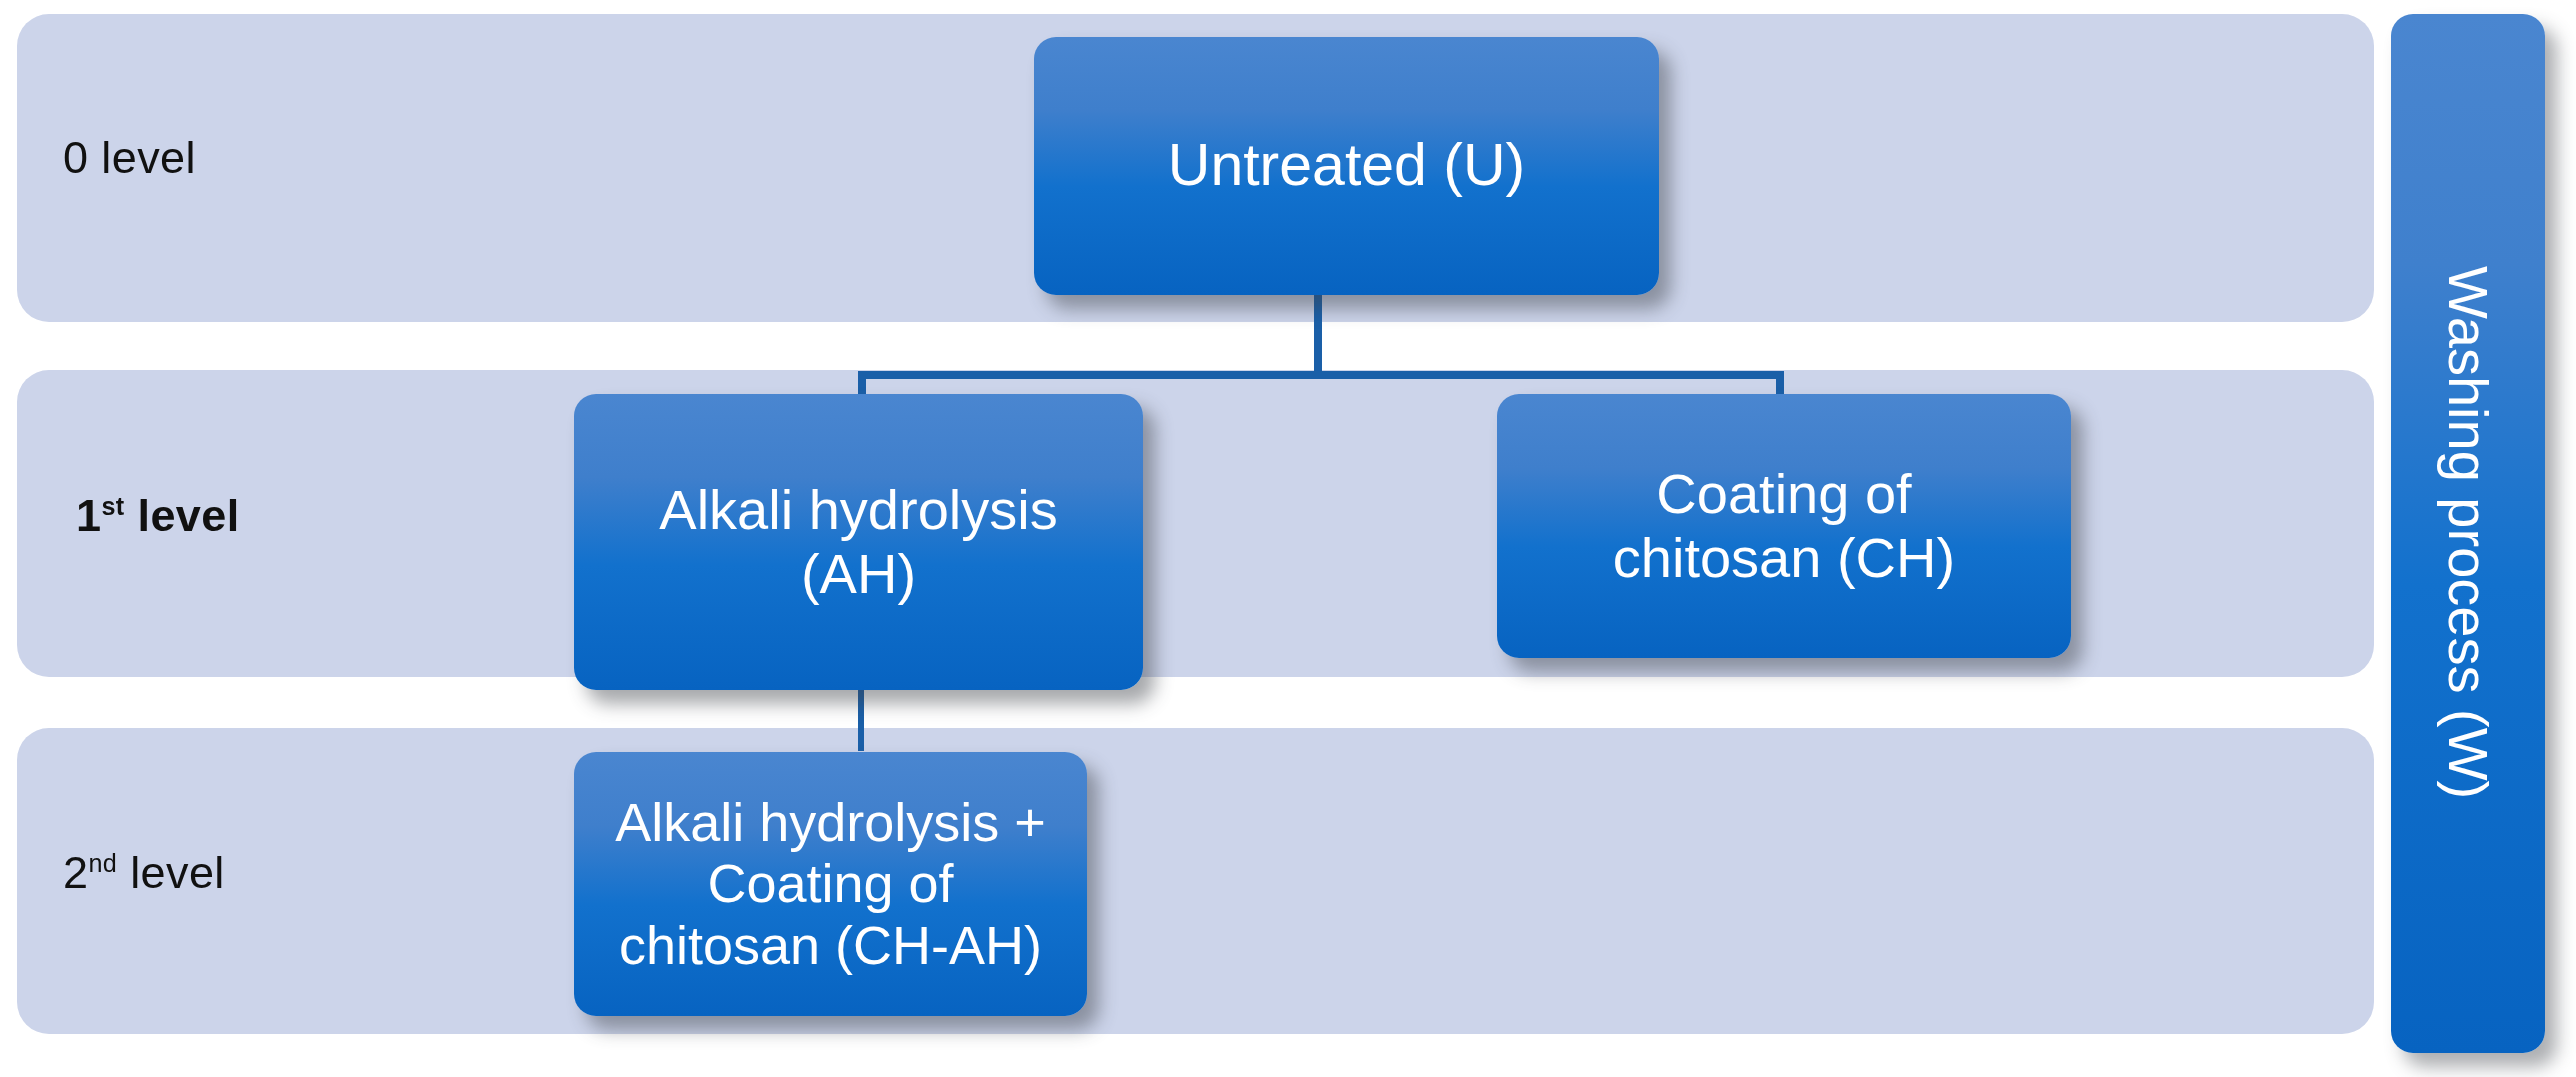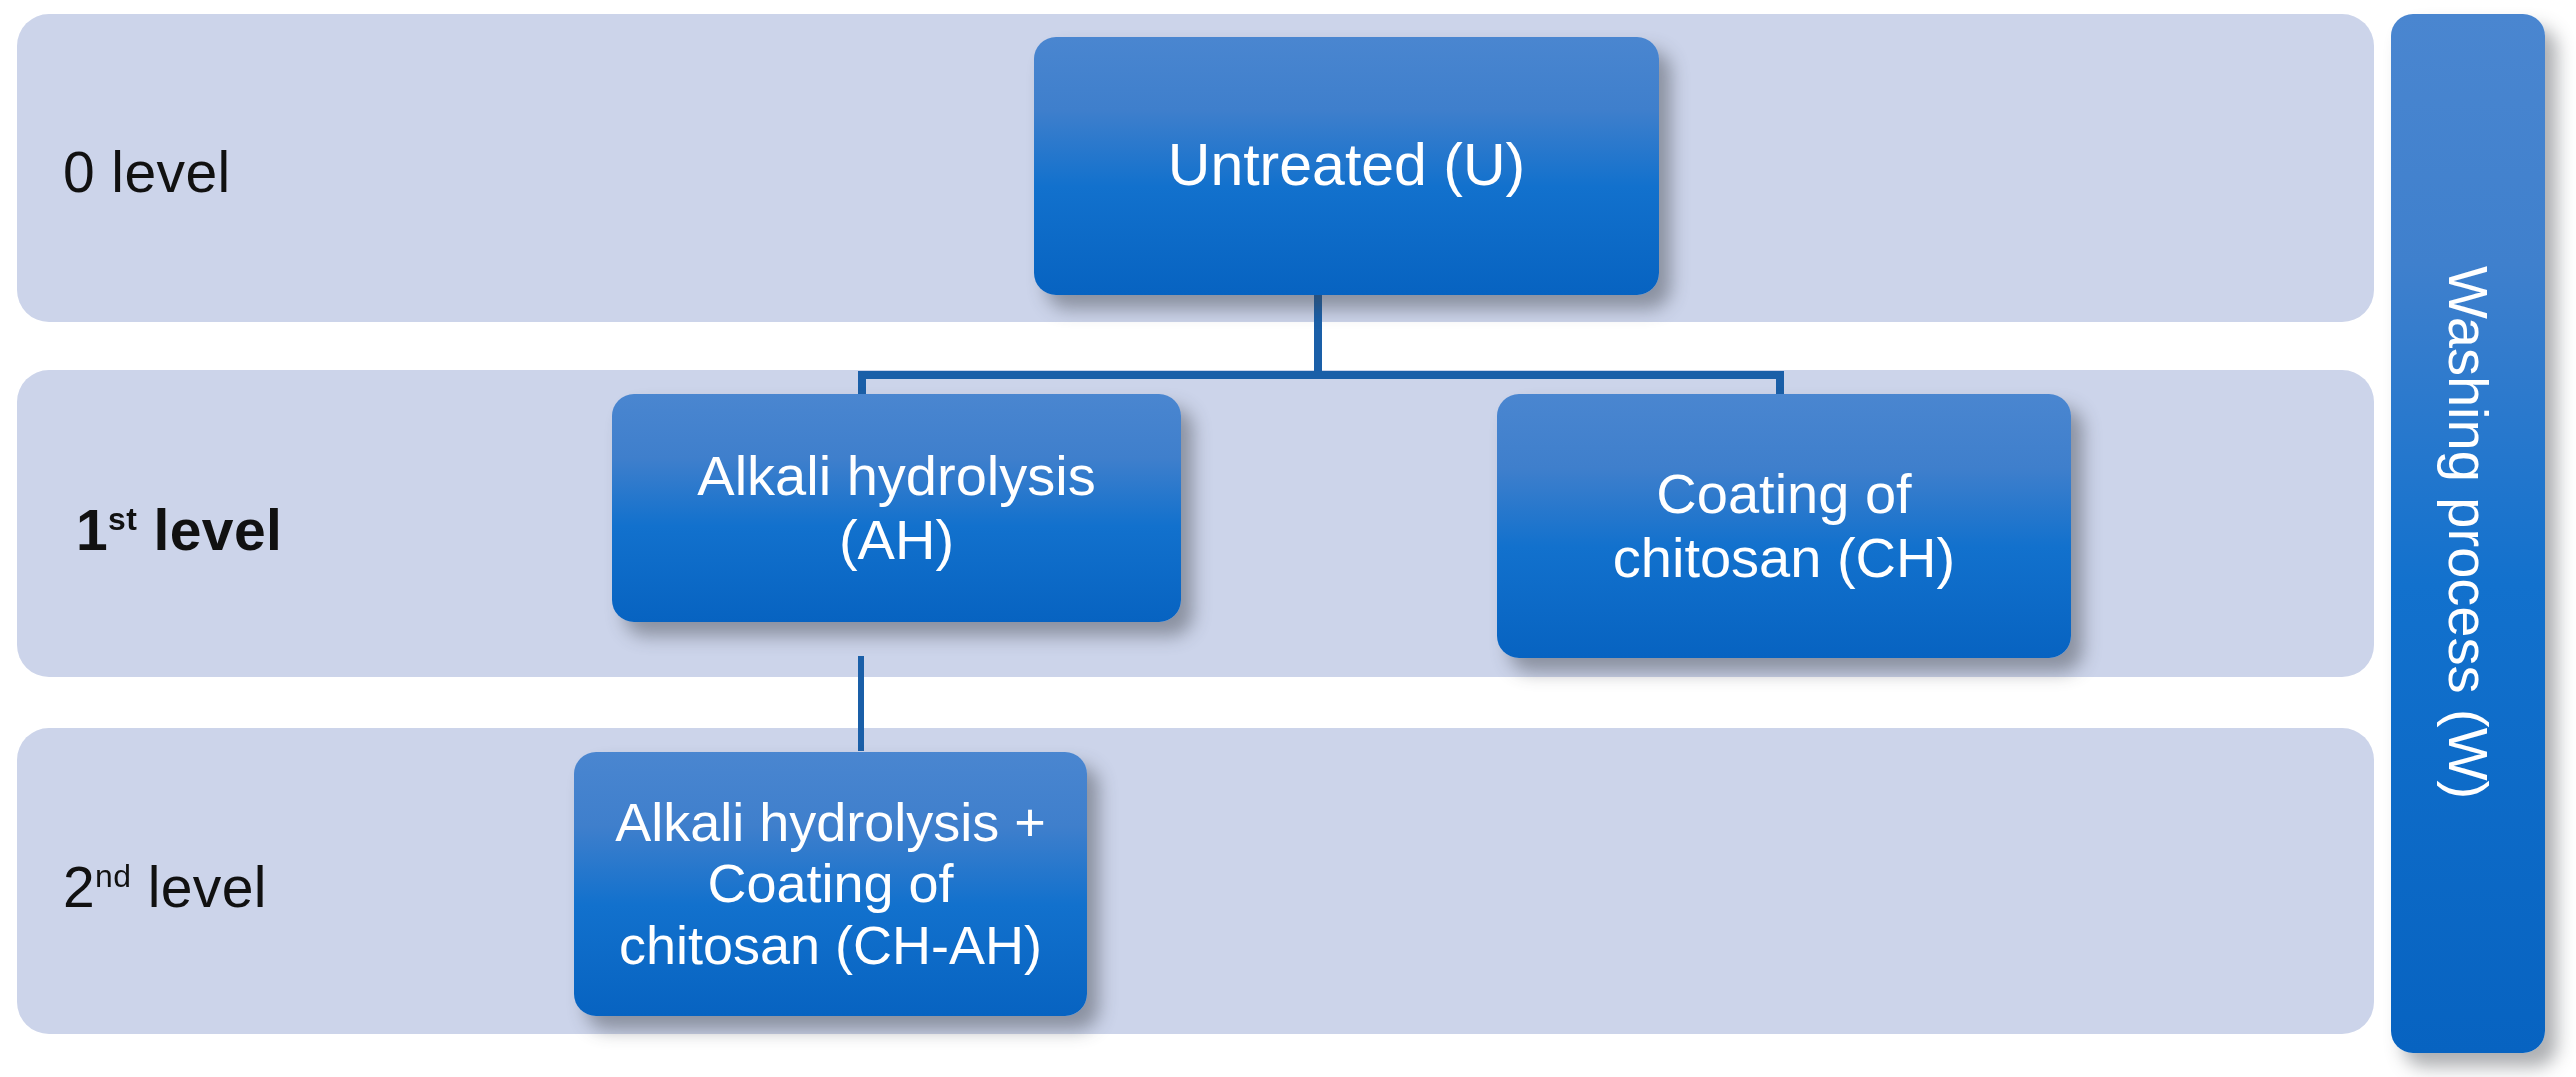--- a/index.html
+++ b/index.html
@@ -20,26 +20,25 @@
 
   
   .band {
     position: absolute;
     background: #ccd4ea;
     border-radius: 32px;
   }
   .band-label {
     position: absolute;
     color: #111111;
-    font-size: 57px;
+    font-size: 45px;
     font-weight: 400;
     line-height: 1;
     white-space: nowrap;
     letter-spacing: 0.4px;
-    margin-top: 9px;
   }
   .band-label sup {
     font-size: 0.56em;
     vertical-align: super;
     line-height: 0;
   }
 
   
   .conn {
     position: absolute;
@@ -113,21 +112,21 @@
   <div class="conn" style="left:858px; top:371px; width:7.6px; height:25.4px;"></div>
 
   <div class="conn" style="left:1776px; top:371px; width:7.6px; height:25.4px;"></div>
 
   <div class="conn" style="left:858px; top:656px; width:6px; height:95px;"></div>
 
   <div class="node" style="left:1034px; top:37px; width:625px; height:258px; font-size:59px;">
     <span>Untreated (U)</span>
   </div>
 
-  <div class="node" style="left:574px; top:394px; width:569px; height:228px;margin-left:38px;">
+  <div class="node" style="left:574px; top:394px; width:569px; height:296px;">
     <span>Alkali hydrolysis
 (AH)</span>
   </div>
 
   <div class="node" style="left:1497px; top:394px; width:574px; height:264px;">
     <span>Coating of
 chitosan (CH)</span>
   </div>
 
   <div class="node" style="left:574px; top:752px; width:513px; height:264px; font-size:54px;">

